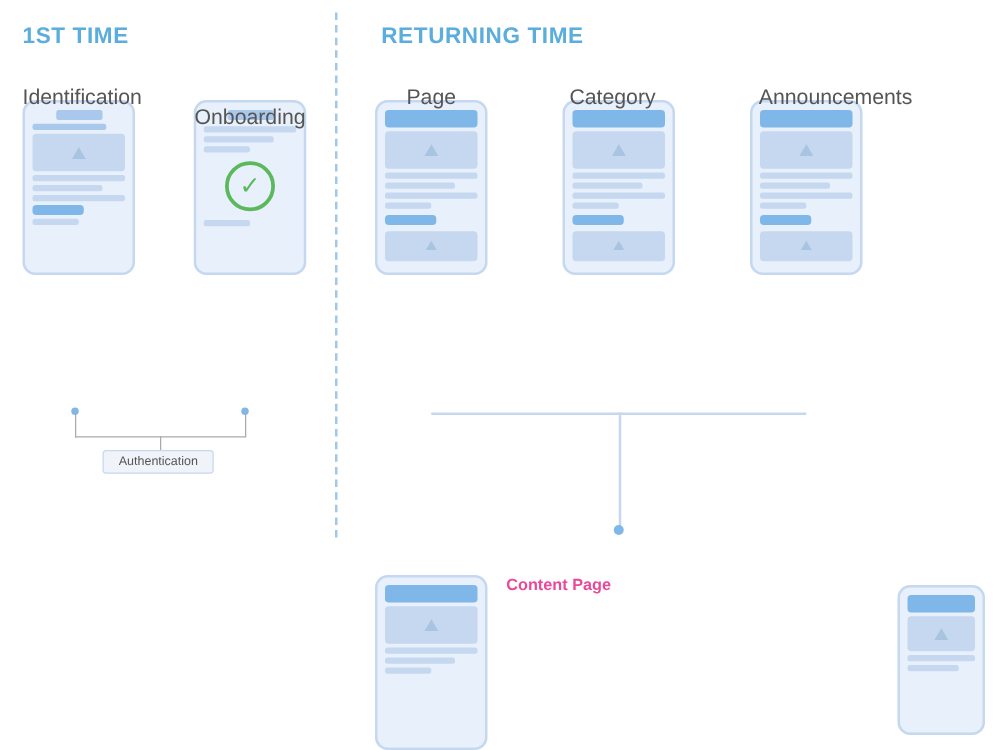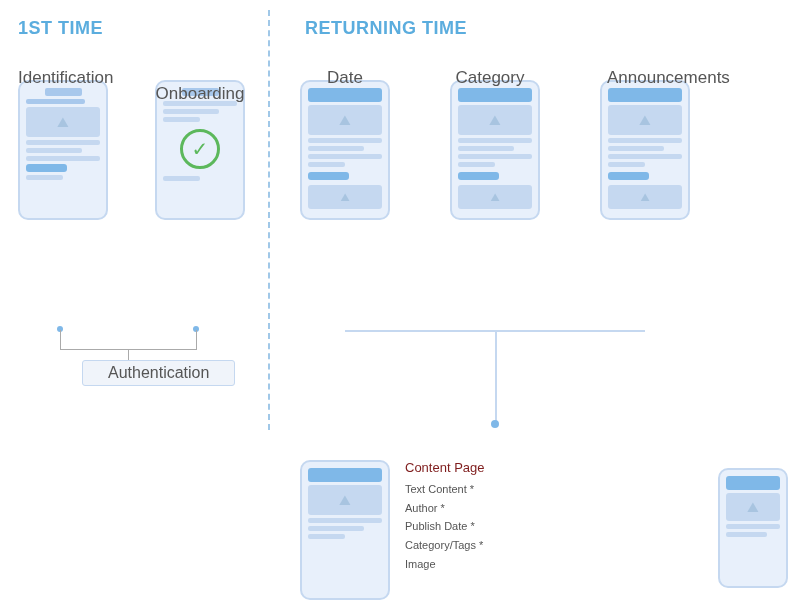--- a/index.html
+++ b/index.html
@@ -136,44 +136,44 @@
       font-size: 17px;
       color: #555;
       text-align: center;
       width: 90px;
     }
     .auth-label {
       position: absolute;
       background: #f0f4fa;
       border: 1px solid #c5d8f0;
       border-radius: 3px;
-      font-size: 16px;
+      font-size: 10px;
       color: #555;
-      padding: 3px 25px;
+      padding: 3px 12px;
       white-space: nowrap;
     }
     .auth-dot {
       position: absolute;
       width: 6px;
       height: 6px;
       border-radius: 50%;
       background: #7fb8e8;
     }
 
     
     .content-box {
       position: absolute;
       top: 460px;
       left: 405px;
     }
     .content-box .title {
       font-size: 13px;
-      font-weight: 400;
-      color: #7f1d1d;
-      margin-bottom: 5px;
+      font-weight: 700;
+      color: #ec4899;
+      margin-bottom: 18px;
     }
     .content-box .item {
       font-size: 11px;
       color: #555;
       line-height: 1.7;
     }
 
     
     .phone-partial {
       position: absolute;
@@ -260,21 +260,21 @@
         <div class="line m"></div>
         <div class="line"></div>
         <div class="line s"></div>
       </div>
       <div class="btn-bar" style="margin-top:2px;"></div>
       <div class="img-block" style="height:24px; margin-top:2px;">
           <span class="mountain" style="font-size:11px;">⛰</span>
         </div>
     </div>
   </div>
-  <div class="phone-label" style="top:68px; left:300px;">Date</div>
+  <div class="phone-label" style="top:68px; left:300px;">Page</div>
 
   <div class="phone" style="top:80px; left:450px;">
     <div class="phone-inner">
       <div class="screen-header"></div>
       <div class="img-block">
           <span class="mountain">⛰</span>
         </div>
       <div class="lines-group">
         <div class="line"></div>
         <div class="line m"></div>
@@ -324,27 +324,20 @@
       <div class="lines-group">
         <div class="line"></div>
         <div class="line m"></div>
         <div class="line s"></div>
       </div>
     </div>
   </div>
 
   <div class="content-box">
     <div class="title">Content Page</div>
-    <div>
-      <div class="item">Text Content *</div>
-      <div class="item">Author *</div>
-      <div class="item">Publish Date *</div>
-      <div class="item">Category/Tags *</div>
-      <div class="item">Image</div>
-    </div>
   </div>
 
   <div class="phone-partial">
     <div class="phone-inner">
       <div class="screen-header"></div>
       <div class="img-block" style="height:28px;">
           <span class="mountain">⛰</span>
         </div>
       <div class="lines-group">
         <div class="line"></div>

